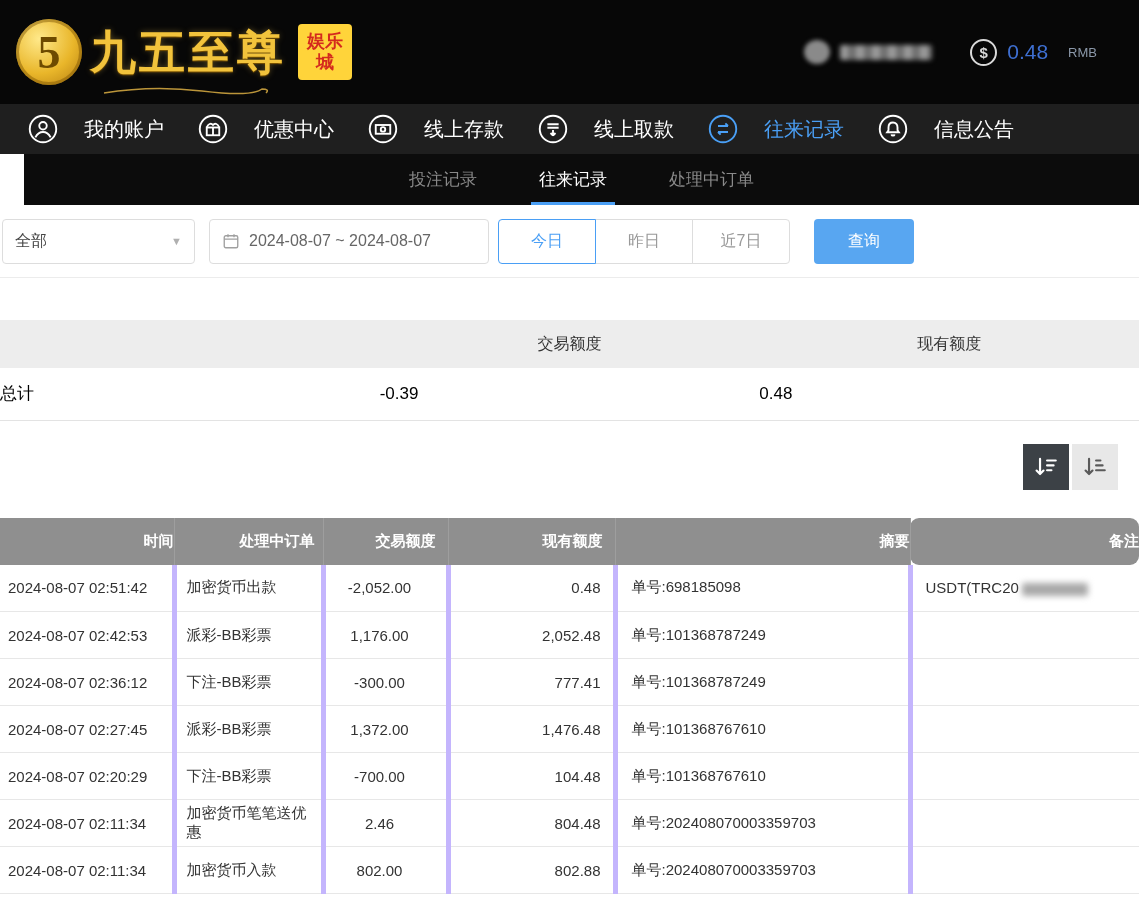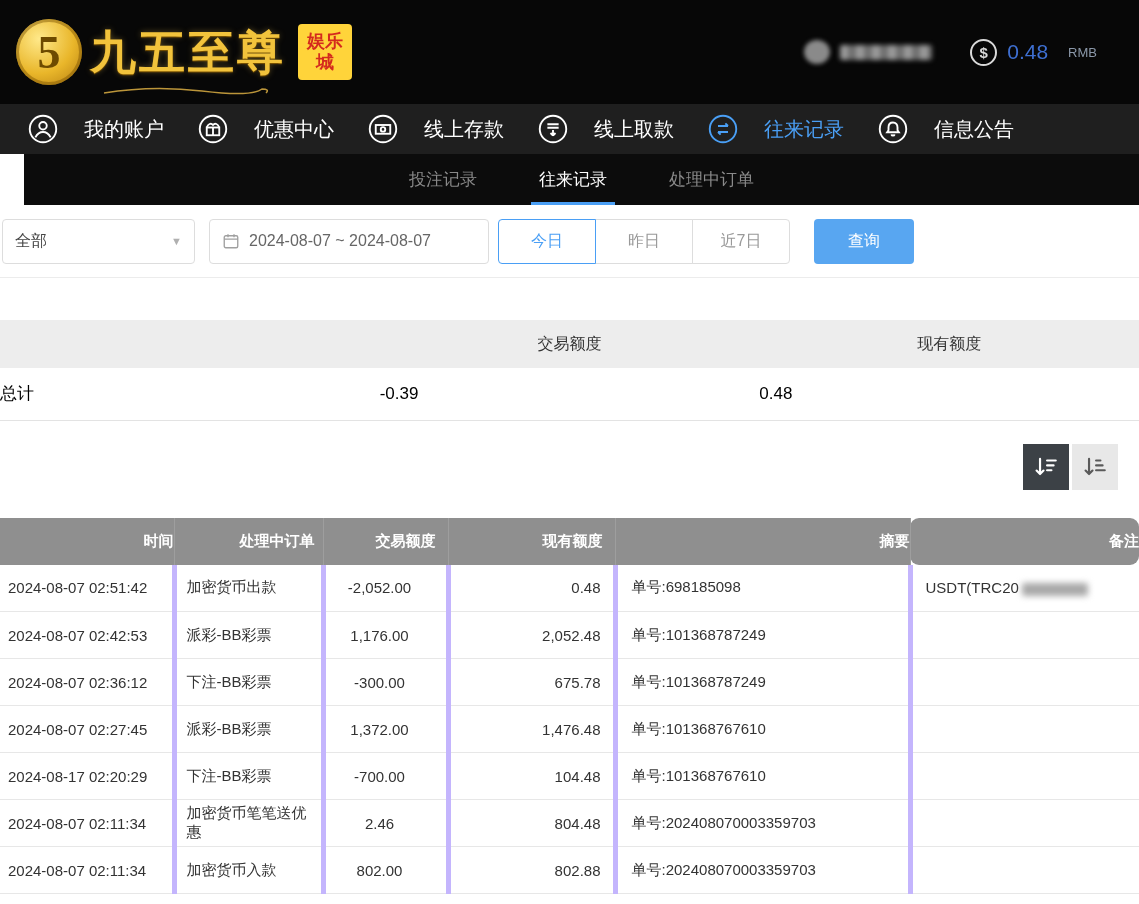--- a/index.html
+++ b/index.html
@@ -258,34 +258,34 @@
           <td class="c-type">派彩-BB彩票</td>
           <td class="c-amount">1,176.00</td>
           <td class="c-balance">2,052.48</td>
           <td class="c-summary">单号:101368787249</td>
           <td class="c-note"></td>
         </tr>
         <tr>
           <td class="c-time">2024-08-07 02:36:12</td>
           <td class="c-type">下注-BB彩票</td>
           <td class="c-amount">-300.00</td>
-          <td class="c-balance">675.78</td>
+          <td class="c-balance">777.41</td>
           <td class="c-summary">单号:101368787249</td>
           <td class="c-note"></td>
         </tr>
         <tr>
           <td class="c-time">2024-08-07 02:27:45</td>
           <td class="c-type">派彩-BB彩票</td>
           <td class="c-amount">1,372.00</td>
           <td class="c-balance">1,476.48</td>
           <td class="c-summary">单号:101368767610</td>
           <td class="c-note"></td>
         </tr>
         <tr>
-          <td class="c-time">2024-08-17 02:20:29</td>
+          <td class="c-time">2024-08-07 02:20:29</td>
           <td class="c-type">下注-BB彩票</td>
           <td class="c-amount">-700.00</td>
           <td class="c-balance">104.48</td>
           <td class="c-summary">单号:101368767610</td>
           <td class="c-note"></td>
         </tr>
         <tr>
           <td class="c-time">2024-08-07 02:11:34</td>
           <td class="c-type">加密货币笔笔送优惠</td>
           <td class="c-amount">2.46</td>

